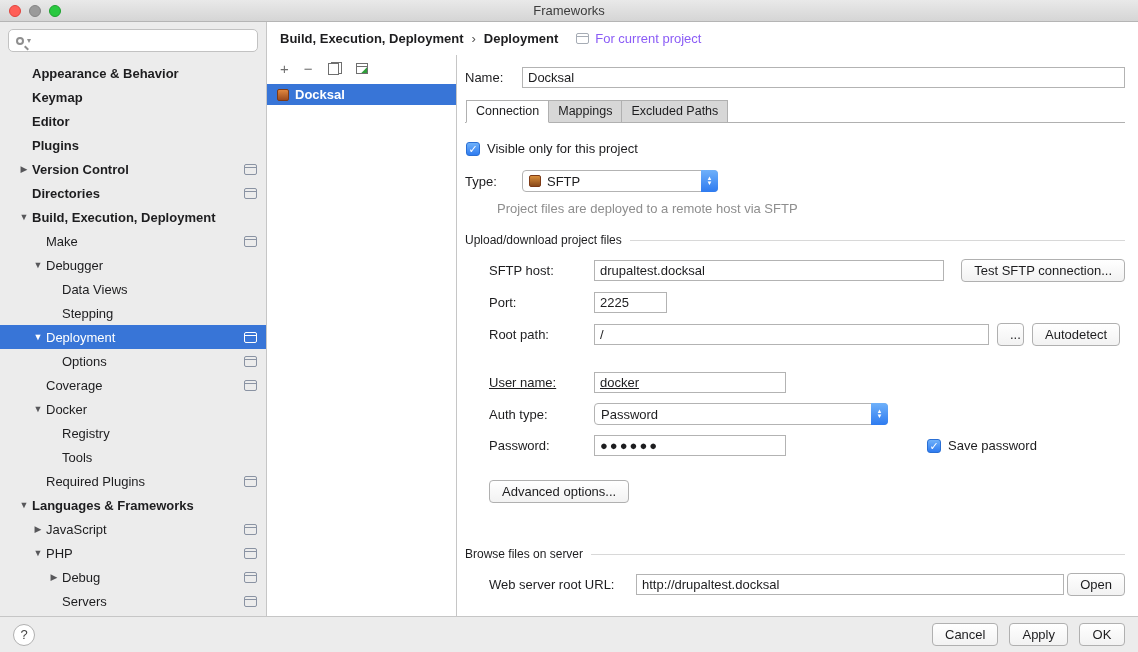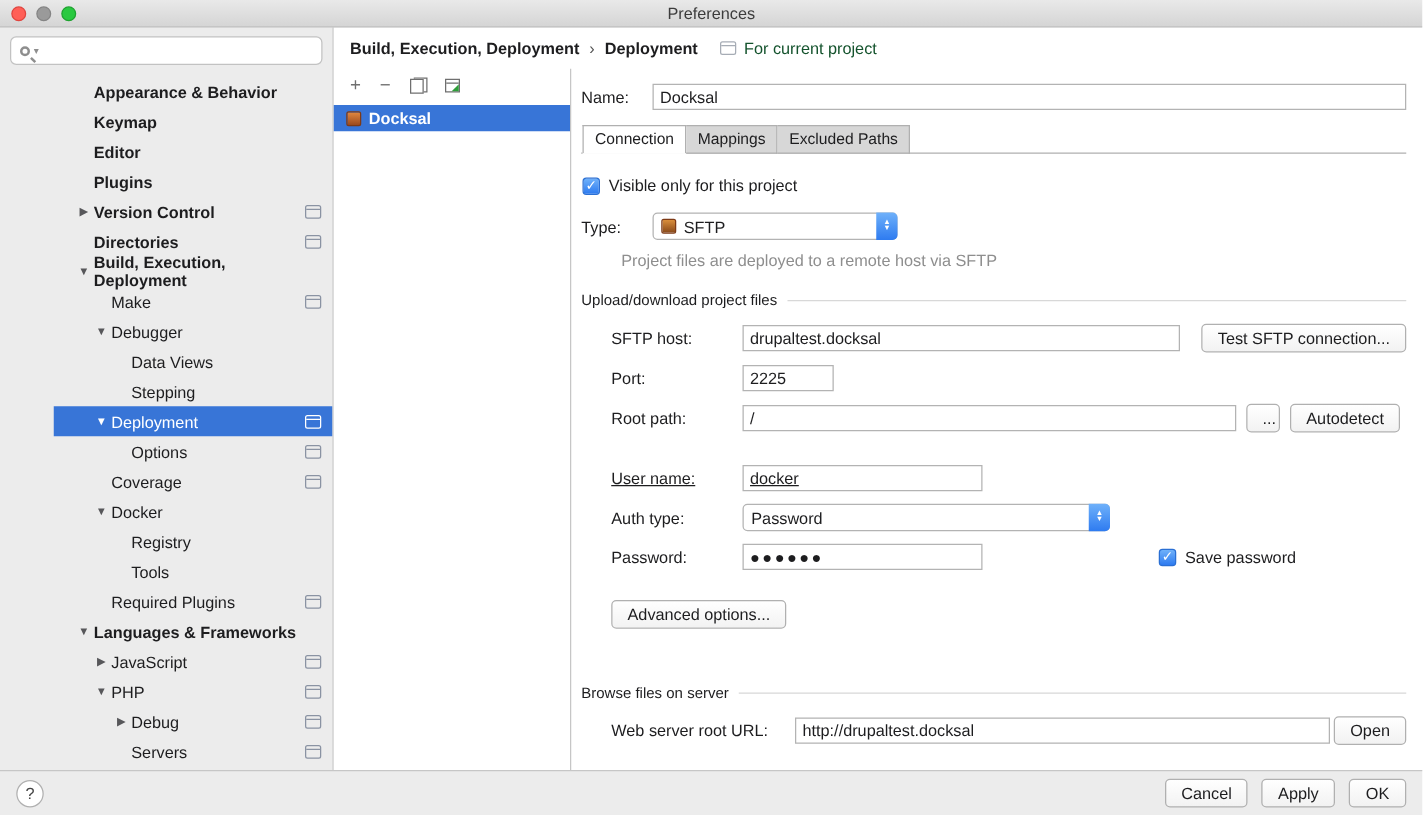--- a/index.html
+++ b/index.html
@@ -22,36 +22,36 @@
   .sidebar { flex:0 0 267px; background:#ececec; border-right:1px solid #c6c6c6; display:flex; flex-direction:column; }
   .searchbox { margin:7px 8px 4px; height:23px; background:#fff; border:1px solid #c2c2c2; border-radius:5px;
                display:flex; align-items:center; padding:0 7px; gap:3px; }
   .mag { width:8px; height:8px; border:2px solid #8e8e8e; border-radius:50%; position:relative; flex:0 0 8px; }
   .mag::after { content:""; position:absolute; width:5px; height:2px; background:#8e8e8e;
                 transform:rotate(45deg); left:6px; top:8px; }
   .searchcaret { font-size:8px; color:#8e8e8e; }
   .search-input { border:none; outline:none; flex:1; font:13px "Liberation Sans",sans-serif; background:transparent; }
 
   .tree { flex:1; padding-top:5px; overflow:hidden; }
-  .trow { height:24px; display:flex; align-items:center; padding-right:9px;margin-left:43px; }
+  .trow { height:24px; display:flex; align-items:center; padding-right:9px; }
   .trow .arrow { width:16px; flex:0 0 16px; text-align:center; font-size:9px; color:#57575a; }
   .l0 { padding-left:16px; } .l1 { padding-left:30px; } .l2 { padding-left:46px; }
   .bold .tlabel { font-weight:bold; }
   .sel { background:#3875d7; color:#fff; }
   .sel .arrow { color:#fff; }
   .pane { margin-left:auto; width:13px; height:11px; border:1px solid #8a93a3; border-radius:2px; position:relative; flex:0 0 13px; }
   .pane::before { content:""; position:absolute; left:0; right:0; top:2px; height:1px; background:#8a93a3; }
   .sel .pane { border-color:#fff; } .sel .pane::before { background:#fff; }
 
   
   .content { flex:1; display:flex; flex-direction:column; min-width:0; background:#fff; }
   .crumbbar { flex:0 0 33px; display:flex; align-items:center; padding-left:13px; }
   .crumb { font-weight:bold; }
   .crumb-sep { margin:0 8px; color:#555; }
-  .context { margin-left:18px; color:#14532d; display:flex; align-items:center; gap:6px; }
+  .context { margin-left:18px; color:#8b5cf6; display:flex; align-items:center; gap:6px; }
   .pane-gray { width:13px; height:11px; border:1px solid #a6acb5; border-radius:2px; position:relative; }
   .pane-gray::before { content:""; position:absolute; left:0; right:0; top:2px; height:1px; background:#a6acb5; }
 
   .panes { flex:1; display:flex; min-height:0; }
 
   
   .serverlist { flex:0 0 190px; border-right:1px solid #c6c6c6; display:flex; flex-direction:column; }
   .slist-toolbar { flex:0 0 26px; display:flex; align-items:center; gap:15px; padding-left:13px; color:#6f6f6f; }
   .tbtxt { font-size:15px; line-height:1; }
   .copy-ic { width:13px; height:13px; position:relative; }
@@ -129,21 +129,21 @@
 <body>
 
 <div class="window">
 
   <div class="titlebar">
     <div class="lights">
       <span class="light light-close"></span>
       <span class="light light-min"></span>
       <span class="light light-zoom"></span>
     </div>
-    <span>Preferences</span>
+    <span>Frameworks</span>
   </div>
 
   <div class="main">
 
     <div class="sidebar">
       <div class="searchbox">
         <span class="mag"></span>
         <span class="searchcaret">▾</span>
         <input class="search-input" placeholder="" style="">
       </div>

